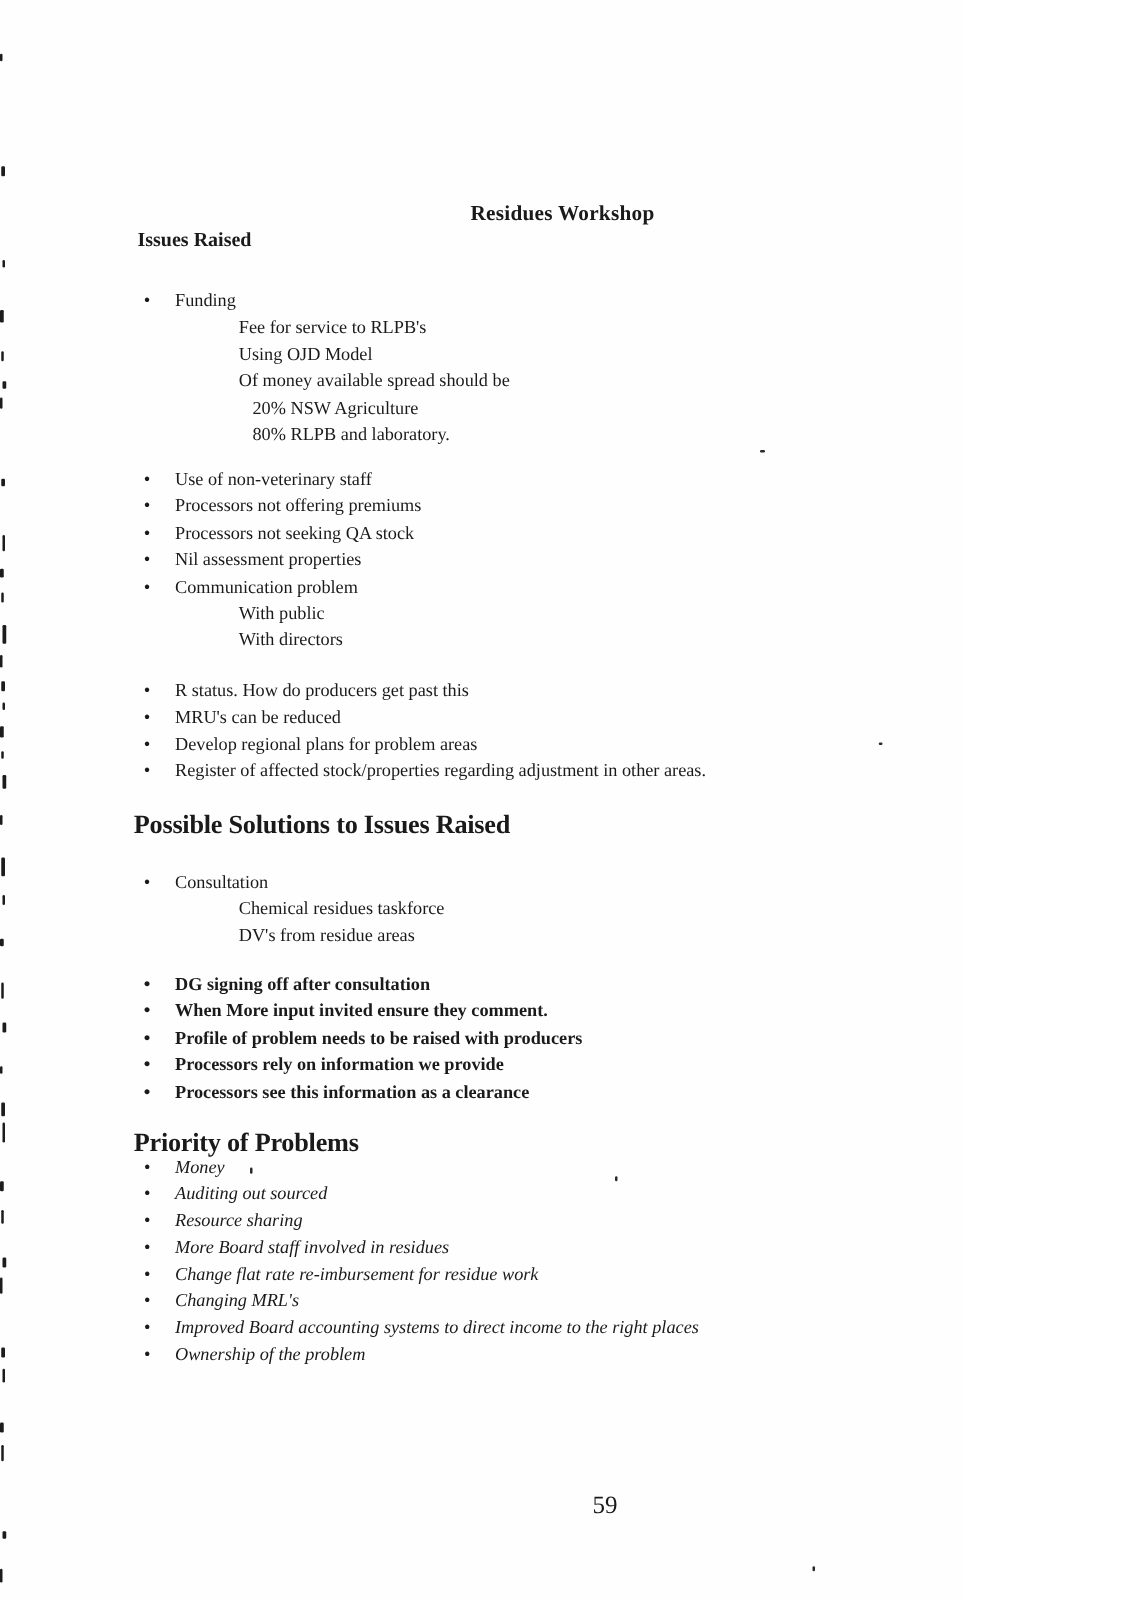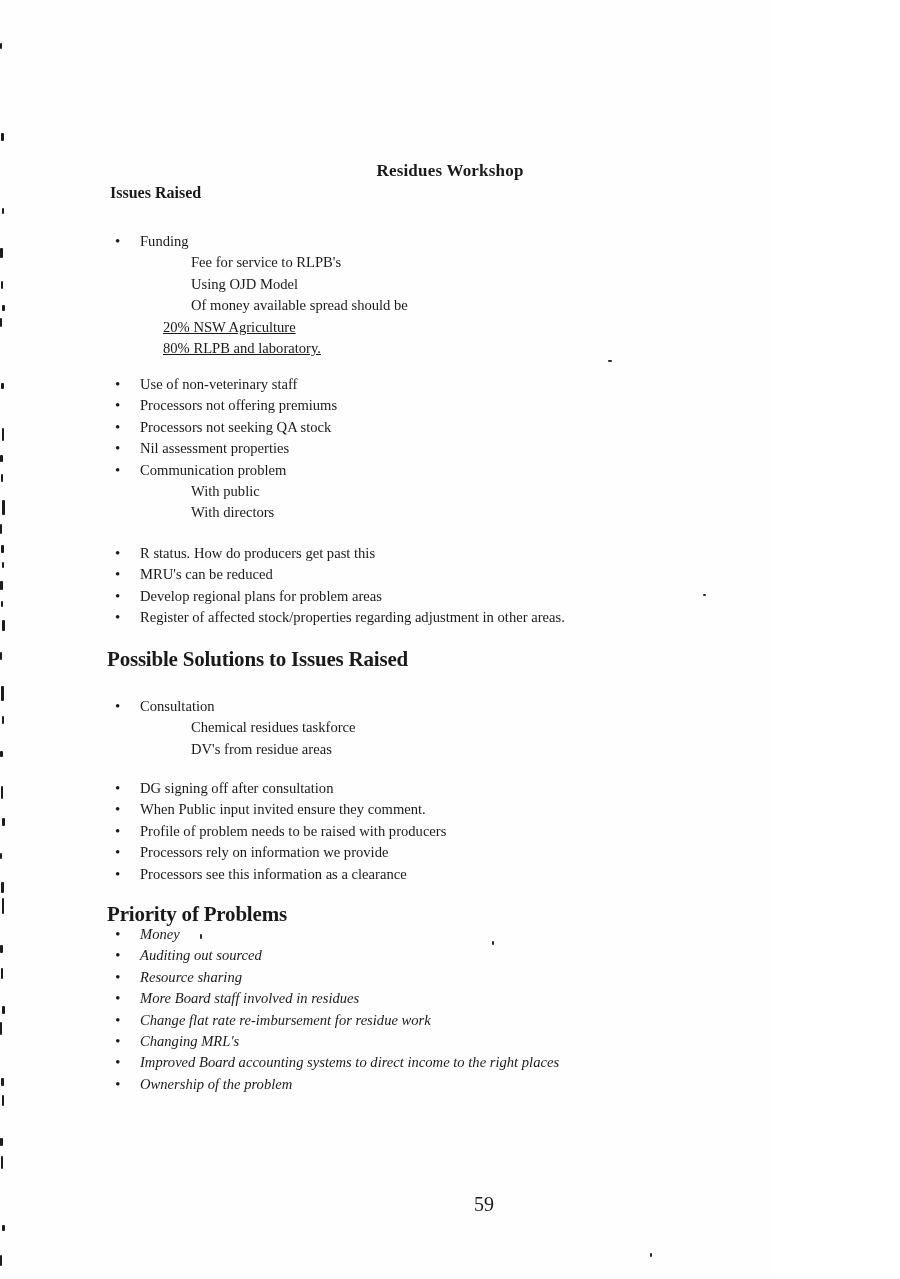--- a/index.html
+++ b/index.html
@@ -28,29 +28,29 @@
   #h-priority{top:902px;}
   .group{
     position:absolute;left:115px;
     font-size:14.6px;line-height:21.4px;
     width:700px;
   }
   #g1{top:231px;}
   #g2{top:374px;}
   #g3{top:543px;}
   #g4{top:696px;}
-  #g5{top:778px;}
+  #g5{top:778px;font-weight:bold;}
   #g6{top:924px;font-style:italic;}
   .li{display:flex;}
   .blt{
     display:inline-block;width:25px;flex:0 0 25px;
   }
   .blt::before{content:"\2022";font-size:15px;}
   .sub1{margin-left:76px;}
-  .sub2{margin-left:48px;text-decoration:underline;}
+  .sub2{margin-left:87px;}
   .page-number{
     position:absolute;top:1193px;left:404px;width:90px;
     text-align:right;font-size:20px;
   }
   .artifact{position:absolute;background:#1c1c1c;border-radius:1px;}
   .speck{position:absolute;background:#2a2a2a;border-radius:1px;}
 </style>
 </head>
 <body>
 
@@ -126,21 +126,21 @@
     <div class="sub1">DV's from residue areas</div>
   </div>
 
   <div class="group" id="g5">
     <div class="li">
       <span class="blt"></span>
       <span>DG signing off after consultation</span>
     </div>
     <div class="li">
       <span class="blt"></span>
-      <span>When Public input invited ensure they comment.</span>
+      <span>When More input invited ensure they comment.</span>
     </div>
     <div class="li">
       <span class="blt"></span>
       <span>Profile of problem needs to be raised with producers</span>
     </div>
     <div class="li">
       <span class="blt"></span>
       <span>Processors rely on information we provide</span>
     </div>
     <div class="li">

